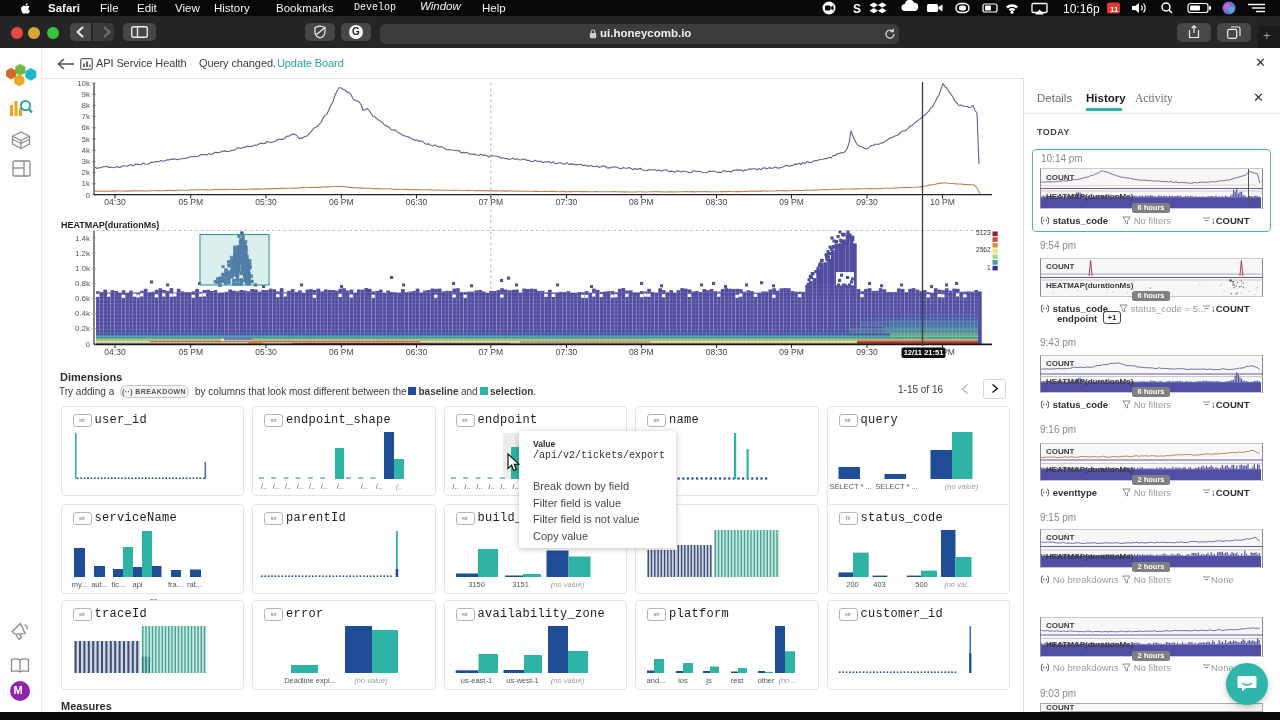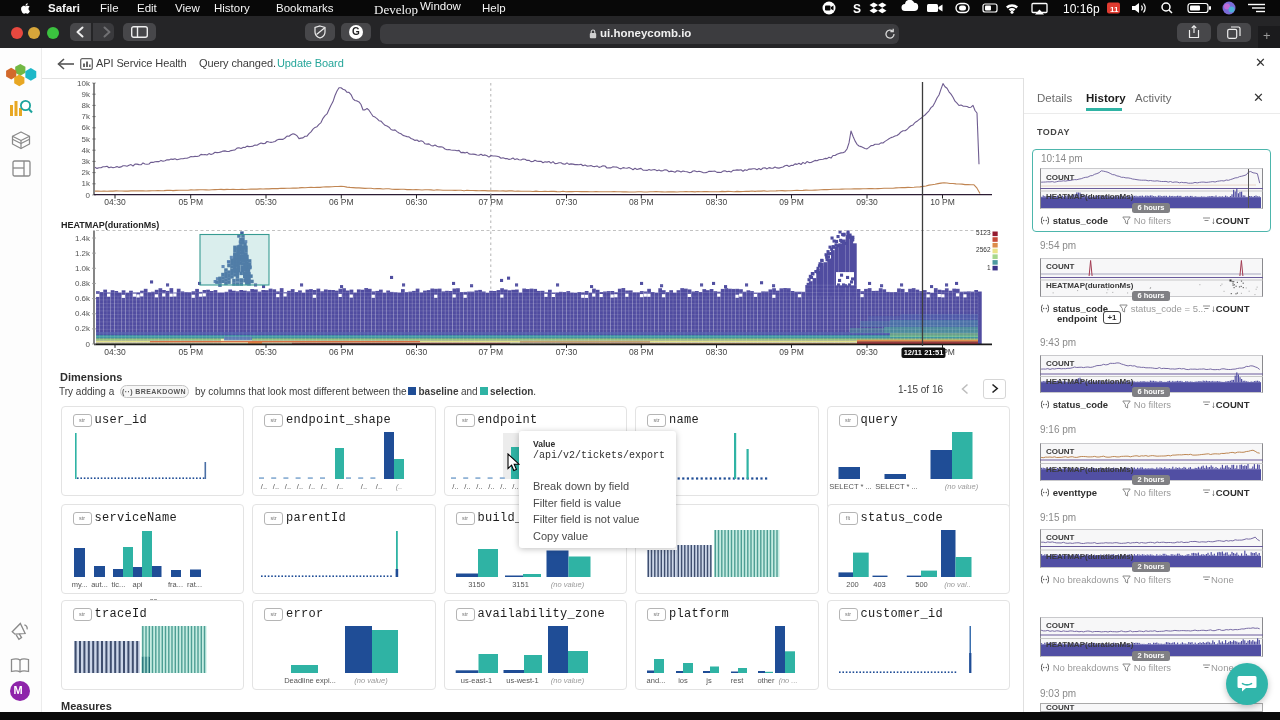--- a/index.html
+++ b/index.html
@@ -11,22 +11,22 @@
 <div style="position:absolute;left:0;top:0;width:1280px;height:16px;background:#080808;"></div>
     <svg width="11" height="13" viewBox="0 0 170 170" style="position:absolute;left:20px;top:2px;">
       <path fill="#fff" d="M150.37 130.25c-2.45 5.66-5.35 10.87-8.71 15.66-4.58 6.53-8.33 11.05-11.22 13.56-4.48 4.12-9.28 6.23-14.42 6.35-3.69 0-8.14-1.05-13.32-3.18-5.197-2.12-9.973-3.17-14.34-3.17-4.58 0-9.492 1.05-14.746 3.17-5.262 2.13-9.501 3.24-12.742 3.35-4.929.21-9.842-1.96-14.746-6.52-3.13-2.73-7.045-7.41-11.735-14.04-5.032-7.08-9.169-15.29-12.41-24.65-3.471-10.11-5.211-19.9-5.211-29.378 0-10.857 2.346-20.221 7.045-28.068 3.693-6.303 8.606-11.275 14.755-14.925s12.793-5.51 19.948-5.629c3.915 0 9.049 1.211 15.429 3.591 6.362 2.388 10.447 3.599 12.238 3.599 1.339 0 5.877-1.416 13.57-4.239 7.275-2.618 13.415-3.702 18.445-3.275 13.63 1.1 23.87 6.473 30.68 16.153-12.19 7.386-18.22 17.731-18.1 31.002.11 10.337 3.86 18.939 11.23 25.769 3.34 3.17 7.07 5.62 11.22 7.36-.9 2.61-1.85 5.11-2.86 7.51zM119.11 7.24c0 8.102-2.96 15.667-8.86 22.669-7.12 8.324-15.732 13.134-25.071 12.375a25.222 25.222 0 0 1-.188-3.07c0-7.778 3.386-16.102 9.399-22.908 3.002-3.446 6.82-6.311 11.45-8.597 4.62-2.252 8.99-3.497 13.1-3.737.12 1.083.17 2.166.17 3.268z"></path>
     </svg>
     <span style="position:absolute;left:48px;top:2px;font-size:11.5px;font-weight:bold;color:#f5f5f5;font-family:'Liberation Sans';">Safari</span>
     <span style="position:absolute;left:100px;top:2px;font-size:11.5px;font-weight:normal;color:#f5f5f5;font-family:'Liberation Sans';">File</span>
     <span style="position:absolute;left:137px;top:2px;font-size:11.5px;font-weight:normal;color:#f5f5f5;font-family:'Liberation Sans';">Edit</span>
     <span style="position:absolute;left:175px;top:2px;font-size:11.5px;font-weight:normal;color:#f5f5f5;font-family:'Liberation Sans';">View</span>
     <span style="position:absolute;left:214px;top:2px;font-size:11.5px;font-weight:normal;color:#f5f5f5;font-family:'Liberation Sans';">History</span>
     <span style="position:absolute;left:276px;top:2px;font-size:11.5px;font-weight:normal;color:#f5f5f5;font-family:'Liberation Sans';">Bookmarks</span>
-    <span style="position:absolute;left:354px;top:2px;font-size:13px;font-weight:normal;color:#f5f5f5;font-family:Liberation Serif, serif;margin-left:20px;">Develop</span>
-    <span style="position:absolute;left:420px;top:0;font-size:11.5px;font-weight:normal;color:#f5f5f5;font-family:'Liberation Sans';">Window</span>
+    <span style="position:absolute;left:354px;top:2px;font-size:10px;font-weight:normal;color:#f5f5f5;font-family:Liberation Mono, monospace;">Develop</span>
+    <span style="position:absolute;left:420px;top:0;font-size:11.5px;font-weight:normal;color:#f5f5f5;font-family:'Liberation Sans';font-style:italic;">Window</span>
     <span style="position:absolute;left:482px;top:2px;font-size:11.5px;font-weight:normal;color:#f5f5f5;font-family:'Liberation Sans';">Help</span>
     <svg width="470" height="16" viewBox="0 0 470 16" style="position:absolute;left:810px;top:0;" fill="#fff">
       <circle cx="19" cy="8" r="6.5"></circle>
       <rect x="15" y="5.5" width="5.5" height="5" rx="1" fill="#080808"></rect>
       <path d="M21 7 l2.5-1.5 v5 L21 9z" fill="#080808"></path>
       <text x="43" y="12.5" font-size="12" font-weight="bold" font-family="Liberation Sans">S</text>
       <path d="M64 2l5 3-5 3-5-3zm10 0l5 3-5 3-5-3zm-10 6.5l5 3-5 3-5-3zm10 0l5 3-5 3-5-3z" transform="translate(0,0) scale(0.85) translate(11,1)"></path>
       <path d="M95 11a3.5 3.5 0 0 1 0-7 4.8 4.8 0 0 1 9.2-1.2A3.6 3.6 0 0 1 104 11z"></path>
       <rect x="117" y="4" width="11" height="8" rx="1.5"></rect>
       <path d="M128.5 7l4-2.5v7l-4-2.5z"></path>
@@ -1261,21 +1261,21 @@
         <rect x="123.2" y="45.4" width="1.6" height="1.6" fill="#1f4d96"></rect>
         <rect x="126.6" y="45.4" width="1.6" height="1.6" fill="#1f4d96"></rect>
         <rect x="141.5" y="-1.0" width="1.5" height="48.0" fill="#3a6fae"></rect>
         <rect x="141.2" y="27.0" width="2.2" height="20" fill="#1f4d96"></rect>
       </svg>
     </div>
 <div style="position:absolute;left:1023px;top:78px;width:257px;height:634px;background:#fff;border-left:1px solid #e0e0e0;box-sizing:border-box;"></div>
     <span style="position:absolute;left:1037px;top:92px;font-size:11.5px;color:#6b6b6b;font-family:'Liberation Sans';">Details</span>
     <span style="position:absolute;left:1086px;top:92px;font-size:11.5px;color:#1d1d1d;font-weight:bold;font-family:'Liberation Sans';">History</span>
     <div style="position:absolute;left:1086px;top:108px;width:36px;height:2.5px;background:#2fb3a4;"></div>
-    <span style="position:absolute;left:1135px;top:92px;font-size:11.5px;color:#6b6b6b;font-family:Liberation Sans, sans-serif;">Activity</span>
+    <span style="position:absolute;left:1135px;top:92px;font-size:11.5px;color:#6b6b6b;font-family:Liberation Serif, serif;">Activity</span>
     <span style="position:absolute;left:1253px;top:90px;font-size:13px;color:#333;font-family:'Liberation Sans';">✕</span>
     <div style="position:absolute;left:1024px;top:113px;width:256px;height:1px;background:#ebebeb;"></div>
     <span style="position:absolute;left:1037px;top:127px;font-size:9px;font-weight:bold;letter-spacing:0.5px;color:#454545;font-family:'Liberation Sans';">TODAY</span>
     <div style="position:absolute;left:1032px;top:149px;width:239px;height:83px;border:1.5px solid #4db6ac;border-radius:4px;background:#fff;box-sizing:border-box;"></div>
     <span style="position:absolute;left:1041px;top:153px;font-size:10px;color:#8a8a8a;font-family:'Liberation Sans';">10:14 pm</span>
     <div style="position:absolute;left:1040px;top:168px;width:223px;height:41px;background:#f7f7f8;border:1px solid #c9c9cc;border-left:1px solid #8a8a8e;border-right:1px solid #8a8a8e;box-sizing:border-box;"></div>
     <svg width="223" height="41" viewBox="0 0 223 41" style="position:absolute;left:1040px;top:168px;">
       <line x1="0" y1="20.5" x2="223" y2="20.5" stroke="#6a5b9b" stroke-width="1"></line>
       <line x1="0" y1="23.0" x2="223" y2="23.0" stroke="#bbb" stroke-width="0.8"></line>
       <polyline points="1.1,14.2 3.3,14.1 5.6,14.0 7.8,13.8 10.0,13.9 12.3,13.6 14.5,14.2 16.7,13.7 19.0,13.1 21.2,13.2 23.4,12.8 25.6,13.1 27.9,12.6 30.1,12.5 32.3,12.0 34.6,11.6 36.8,11.7 39.0,11.1 41.3,10.7 43.5,9.8 45.7,9.3 47.9,9.1 50.2,7.8 52.4,7.6 54.6,6.3 56.9,5.6 59.1,4.7 61.3,2.8 63.6,3.2 65.8,3.7 68.0,4.3 70.2,5.4 72.5,6.6 74.7,6.8 76.9,7.9 79.2,8.3 81.4,9.3 83.6,9.3 85.9,9.9 88.1,9.9 90.3,10.3 92.5,11.0 94.8,11.3 97.0,11.7 99.2,12.0 101.5,12.2 103.7,12.2 105.9,12.2 108.2,12.8 110.4,12.5 112.6,12.9 114.8,13.1 117.1,12.8 119.3,13.2 121.5,13.5 123.8,13.5 126.0,13.4 128.2,14.1 130.5,13.5 132.7,14.4 134.9,14.0 137.1,14.0 139.4,14.8 141.6,14.3 143.8,14.7 146.1,14.6 148.3,15.2 150.5,15.2 152.8,15.1 155.0,14.4 157.2,14.9 159.4,14.4 161.7,14.1 163.9,14.1 166.1,14.4 168.4,14.2 170.6,13.9 172.8,13.6 175.1,14.0 177.3,13.3 179.5,13.0 181.7,12.7 184.0,13.0 186.2,12.0 188.4,12.3 190.7,11.5 192.9,10.8 195.1,9.9 197.4,9.7 199.6,8.6 201.8,8.2 204.0,7.6 206.3,6.8 208.5,4.1 210.7,3.5 213.0,4.8 215.2,5.1 217.4,5.7 219.7,15.1" fill="none" stroke="#6a5b9b" stroke-width="0.9"></polyline>

